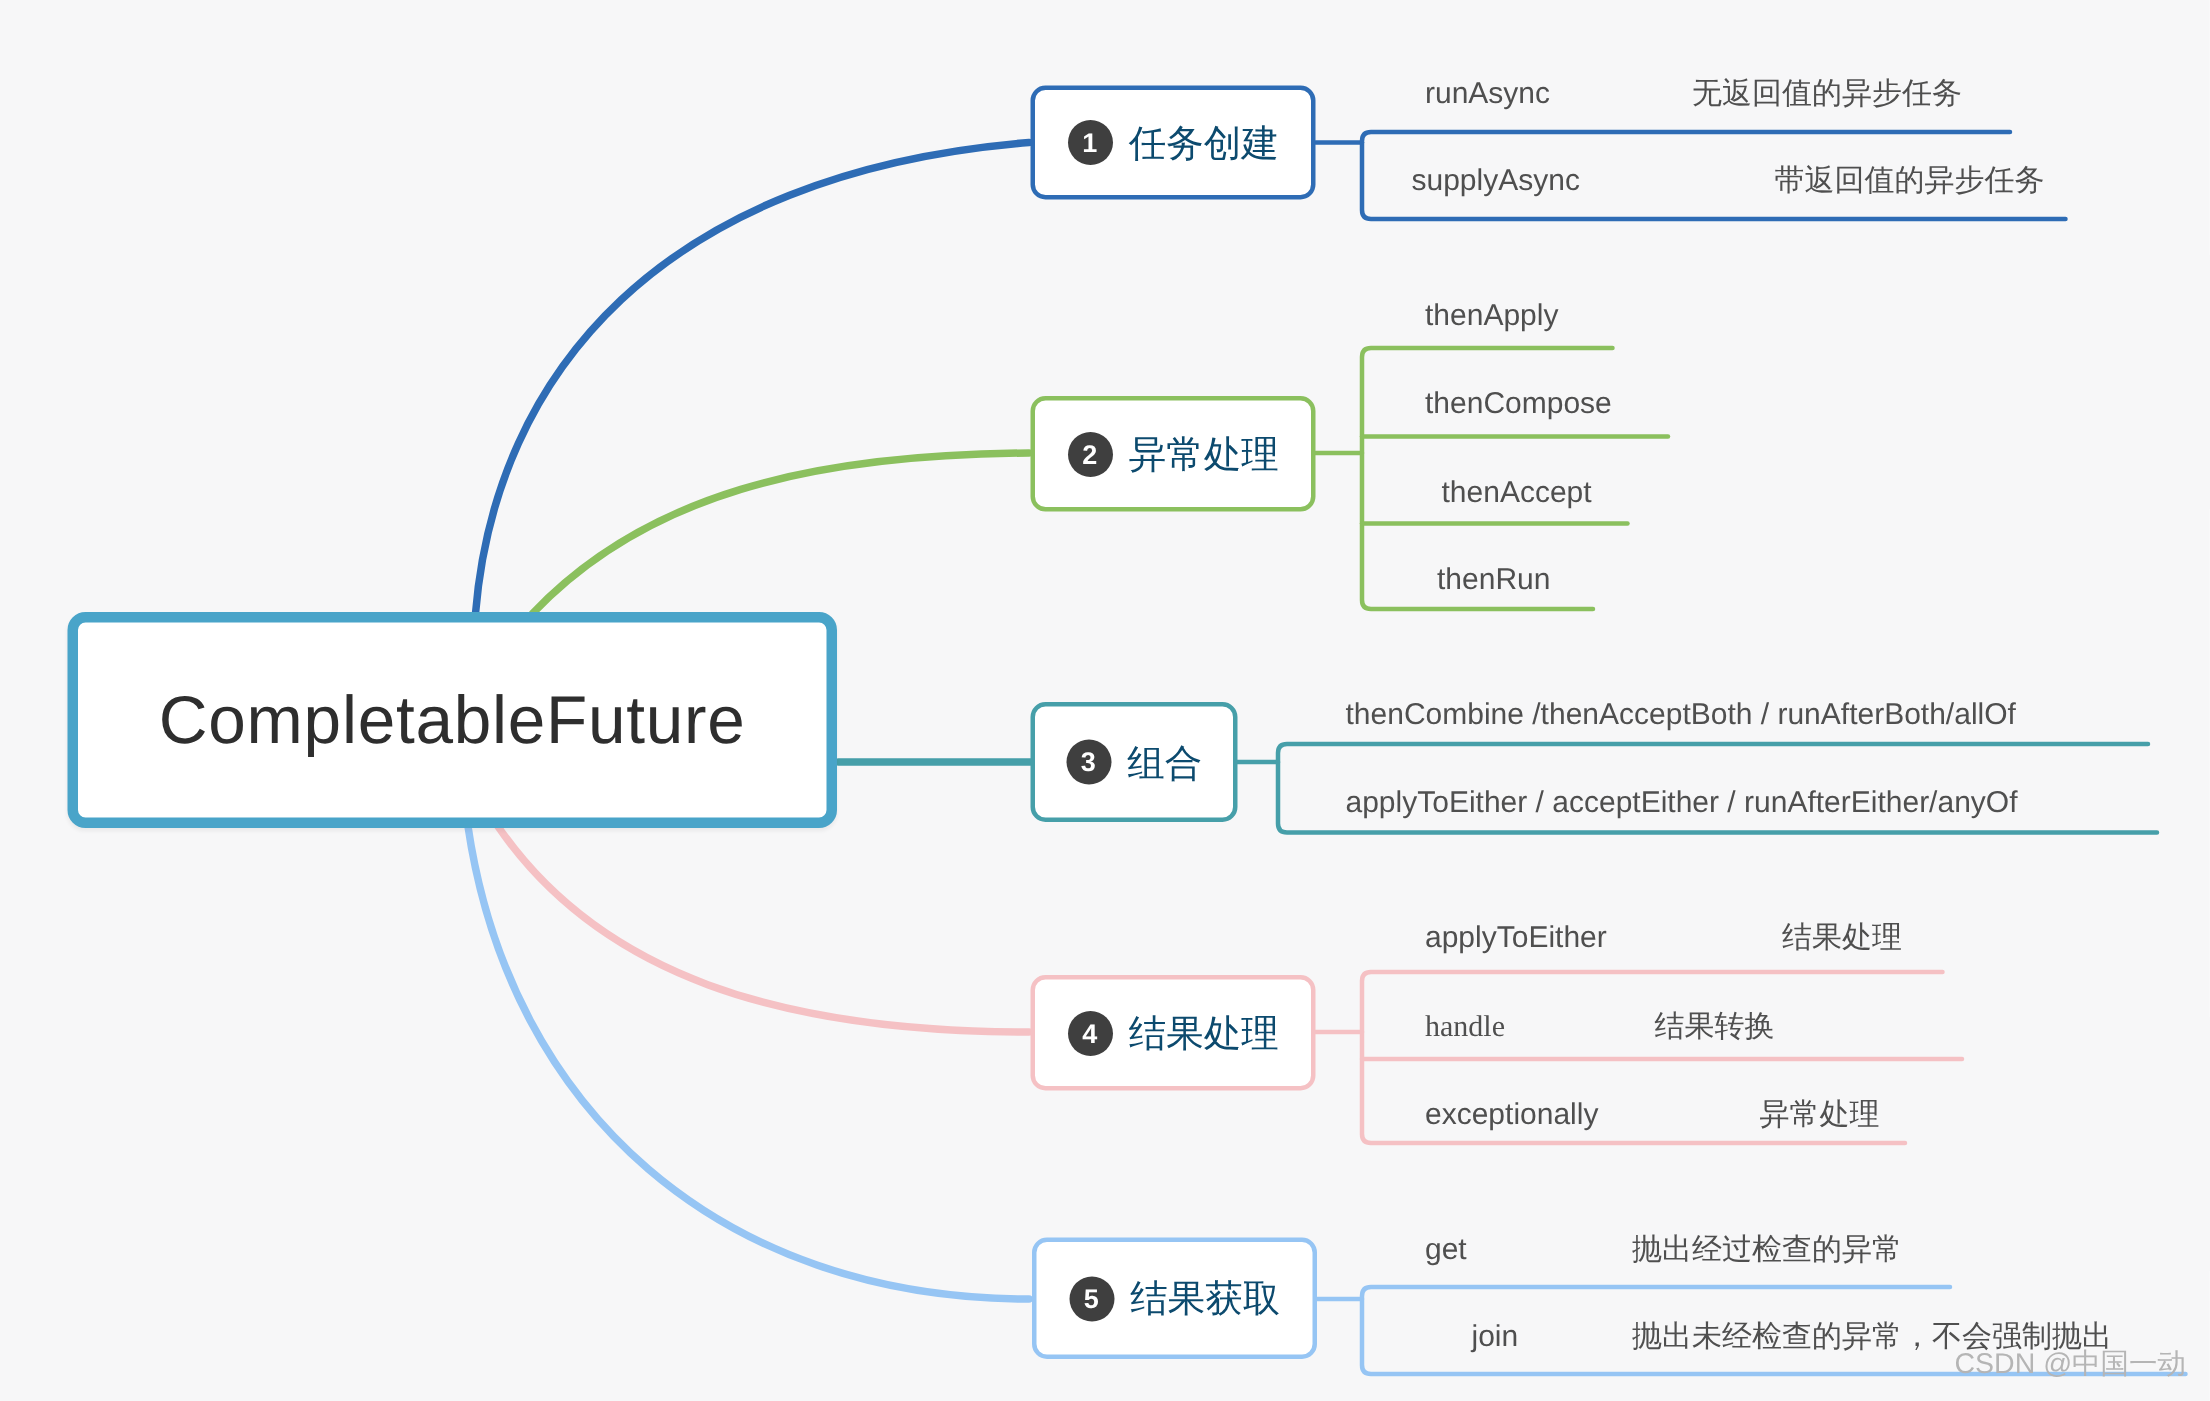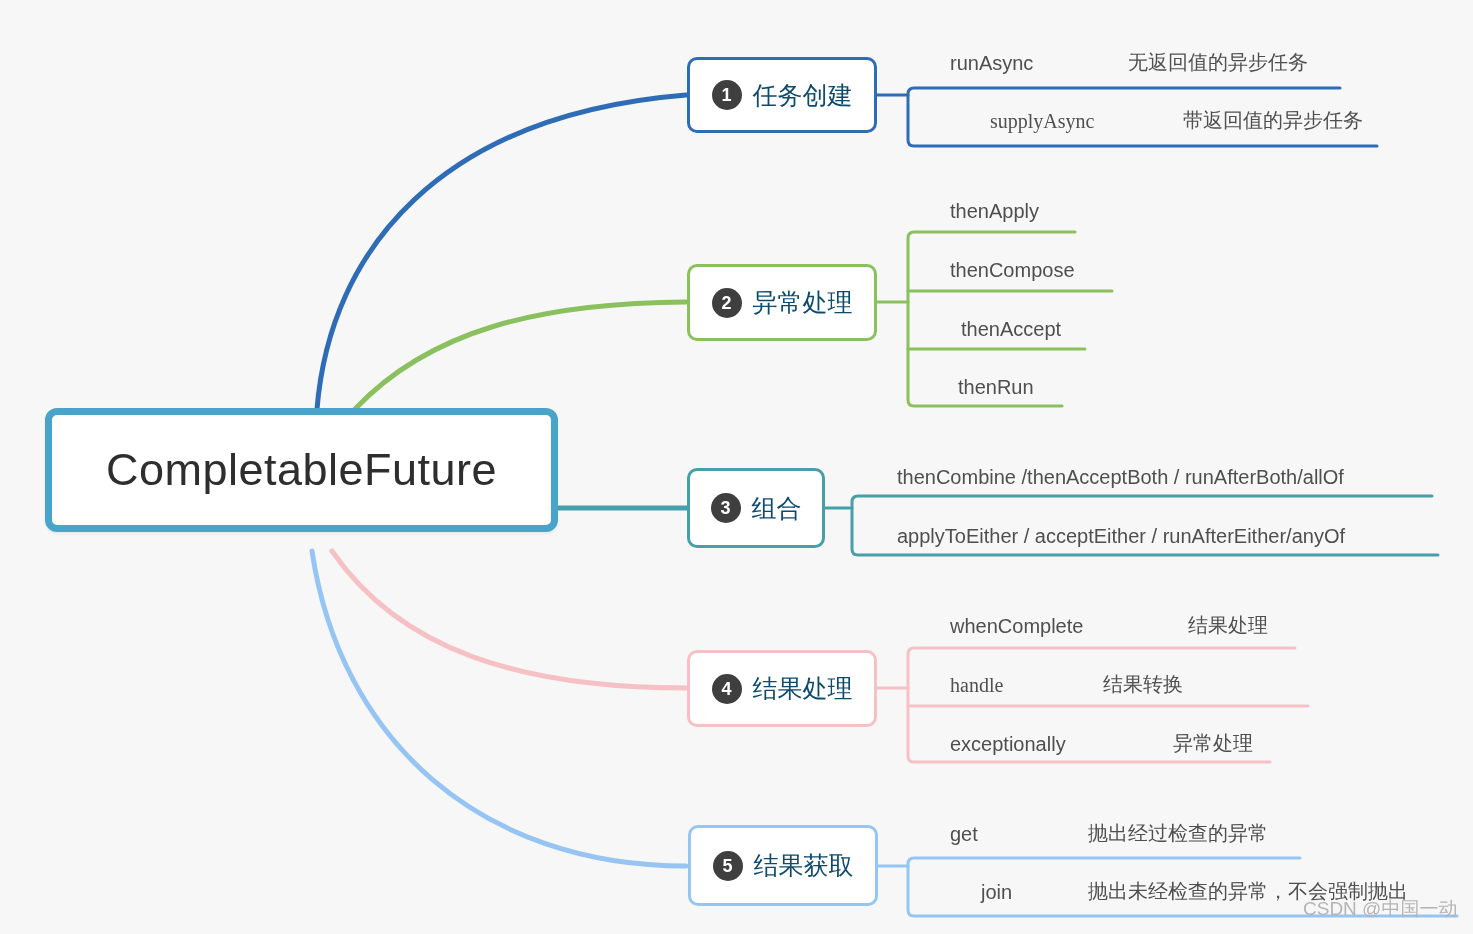--- a/index.html
+++ b/index.html
@@ -14,21 +14,21 @@
   .links { position: absolute; left: 0; top: 0; }
   .node {
     position: absolute;
     background: #ffffff;
     box-sizing: border-box;
     display: flex;
     align-items: center;
     justify-content: center;
   }
   .root-node {
-    left: 45px; top: 408px; width: 513px; height: 124px;
+    left: 45px; top: 408px; width: 513px; height: 144px;
     border: 7px solid #49a4c9;
     border-radius: 12px;
     box-shadow: 0 2px 3px rgba(0,0,0,0.06);
   }
   .root-label {
     font-size: 45px;
     color: #2e2e2e;
     letter-spacing: 0.5px;
     white-space: nowrap;
   }
@@ -128,32 +128,32 @@
     <span class="branch-label">结果处理</span>
   </div>
 
   <div class="node branch-node" style="left: 688px; top: 825px; width: 190px; height: 81px; border-color: rgb(150, 197, 244);">
     <span class="badge" style="background-color: rgb(63, 63, 63);">5</span>
     <span class="branch-label">结果获取</span>
   </div>
 
   <div class="leaf" style="left:950px; top:63px;">runAsync</div>
   <div class="leaf" style="left:1128px; top:62px;">无返回值的异步任务</div>
-  <div class="leaf" style="left:990px; top:121px;font-family:Liberation Serif, serif;">supplyAsync</div>
+  <div class="leaf" style="left:941px; top:121px;">supplyAsync</div>
   <div class="leaf" style="left:1183px; top:120px;text-align:right;">带返回值的异步任务</div>
 
   <div class="leaf" style="left:950px; top:211px;">thenApply</div>
   <div class="leaf" style="left:950px; top:270px;">thenCompose</div>
   <div class="leaf" style="left:950px; top:329px;margin-left:11px;">thenAccept</div>
   <div class="leaf" style="left:958px; top:387px;">thenRun</div>
 
   <div class="leaf" style="left:897px; top:536px;">applyToEither / acceptEither / runAfterEither/anyOf</div>
   <div class="leaf" style="left:897px; top:477px;">thenCombine /thenAcceptBoth / runAfterBoth/allOf</div>
 
-  <div class="leaf" style="left:950px; top:626px;">whenComplete</div>
+  <div class="leaf" style="left:950px; top:626px;">applyToEither</div>
   <div class="leaf" style="left:1188px; top:625px;">结果处理</div>
   <div class="leaf" style="left:950px; top:685px;font-family:Liberation Serif, serif;">handle</div>
   <div class="leaf" style="left:1103px; top:684px;">结果转换</div>
   <div class="leaf" style="left:950px; top:744px;">exceptionally</div>
   <div class="leaf" style="left:1173px; top:743px;">异常处理</div>
 
   <div class="leaf" style="left:950px; top:834px;">get</div>
   <div class="leaf" style="left:1088px; top:833px;">抛出经过检查的异常</div>
   <div class="leaf" style="left:941px; top:892px;margin-left:40px;">join</div>
   <div class="leaf" style="left:1088px; top:891px;">抛出未经检查的异常，不会强制抛出</div>

